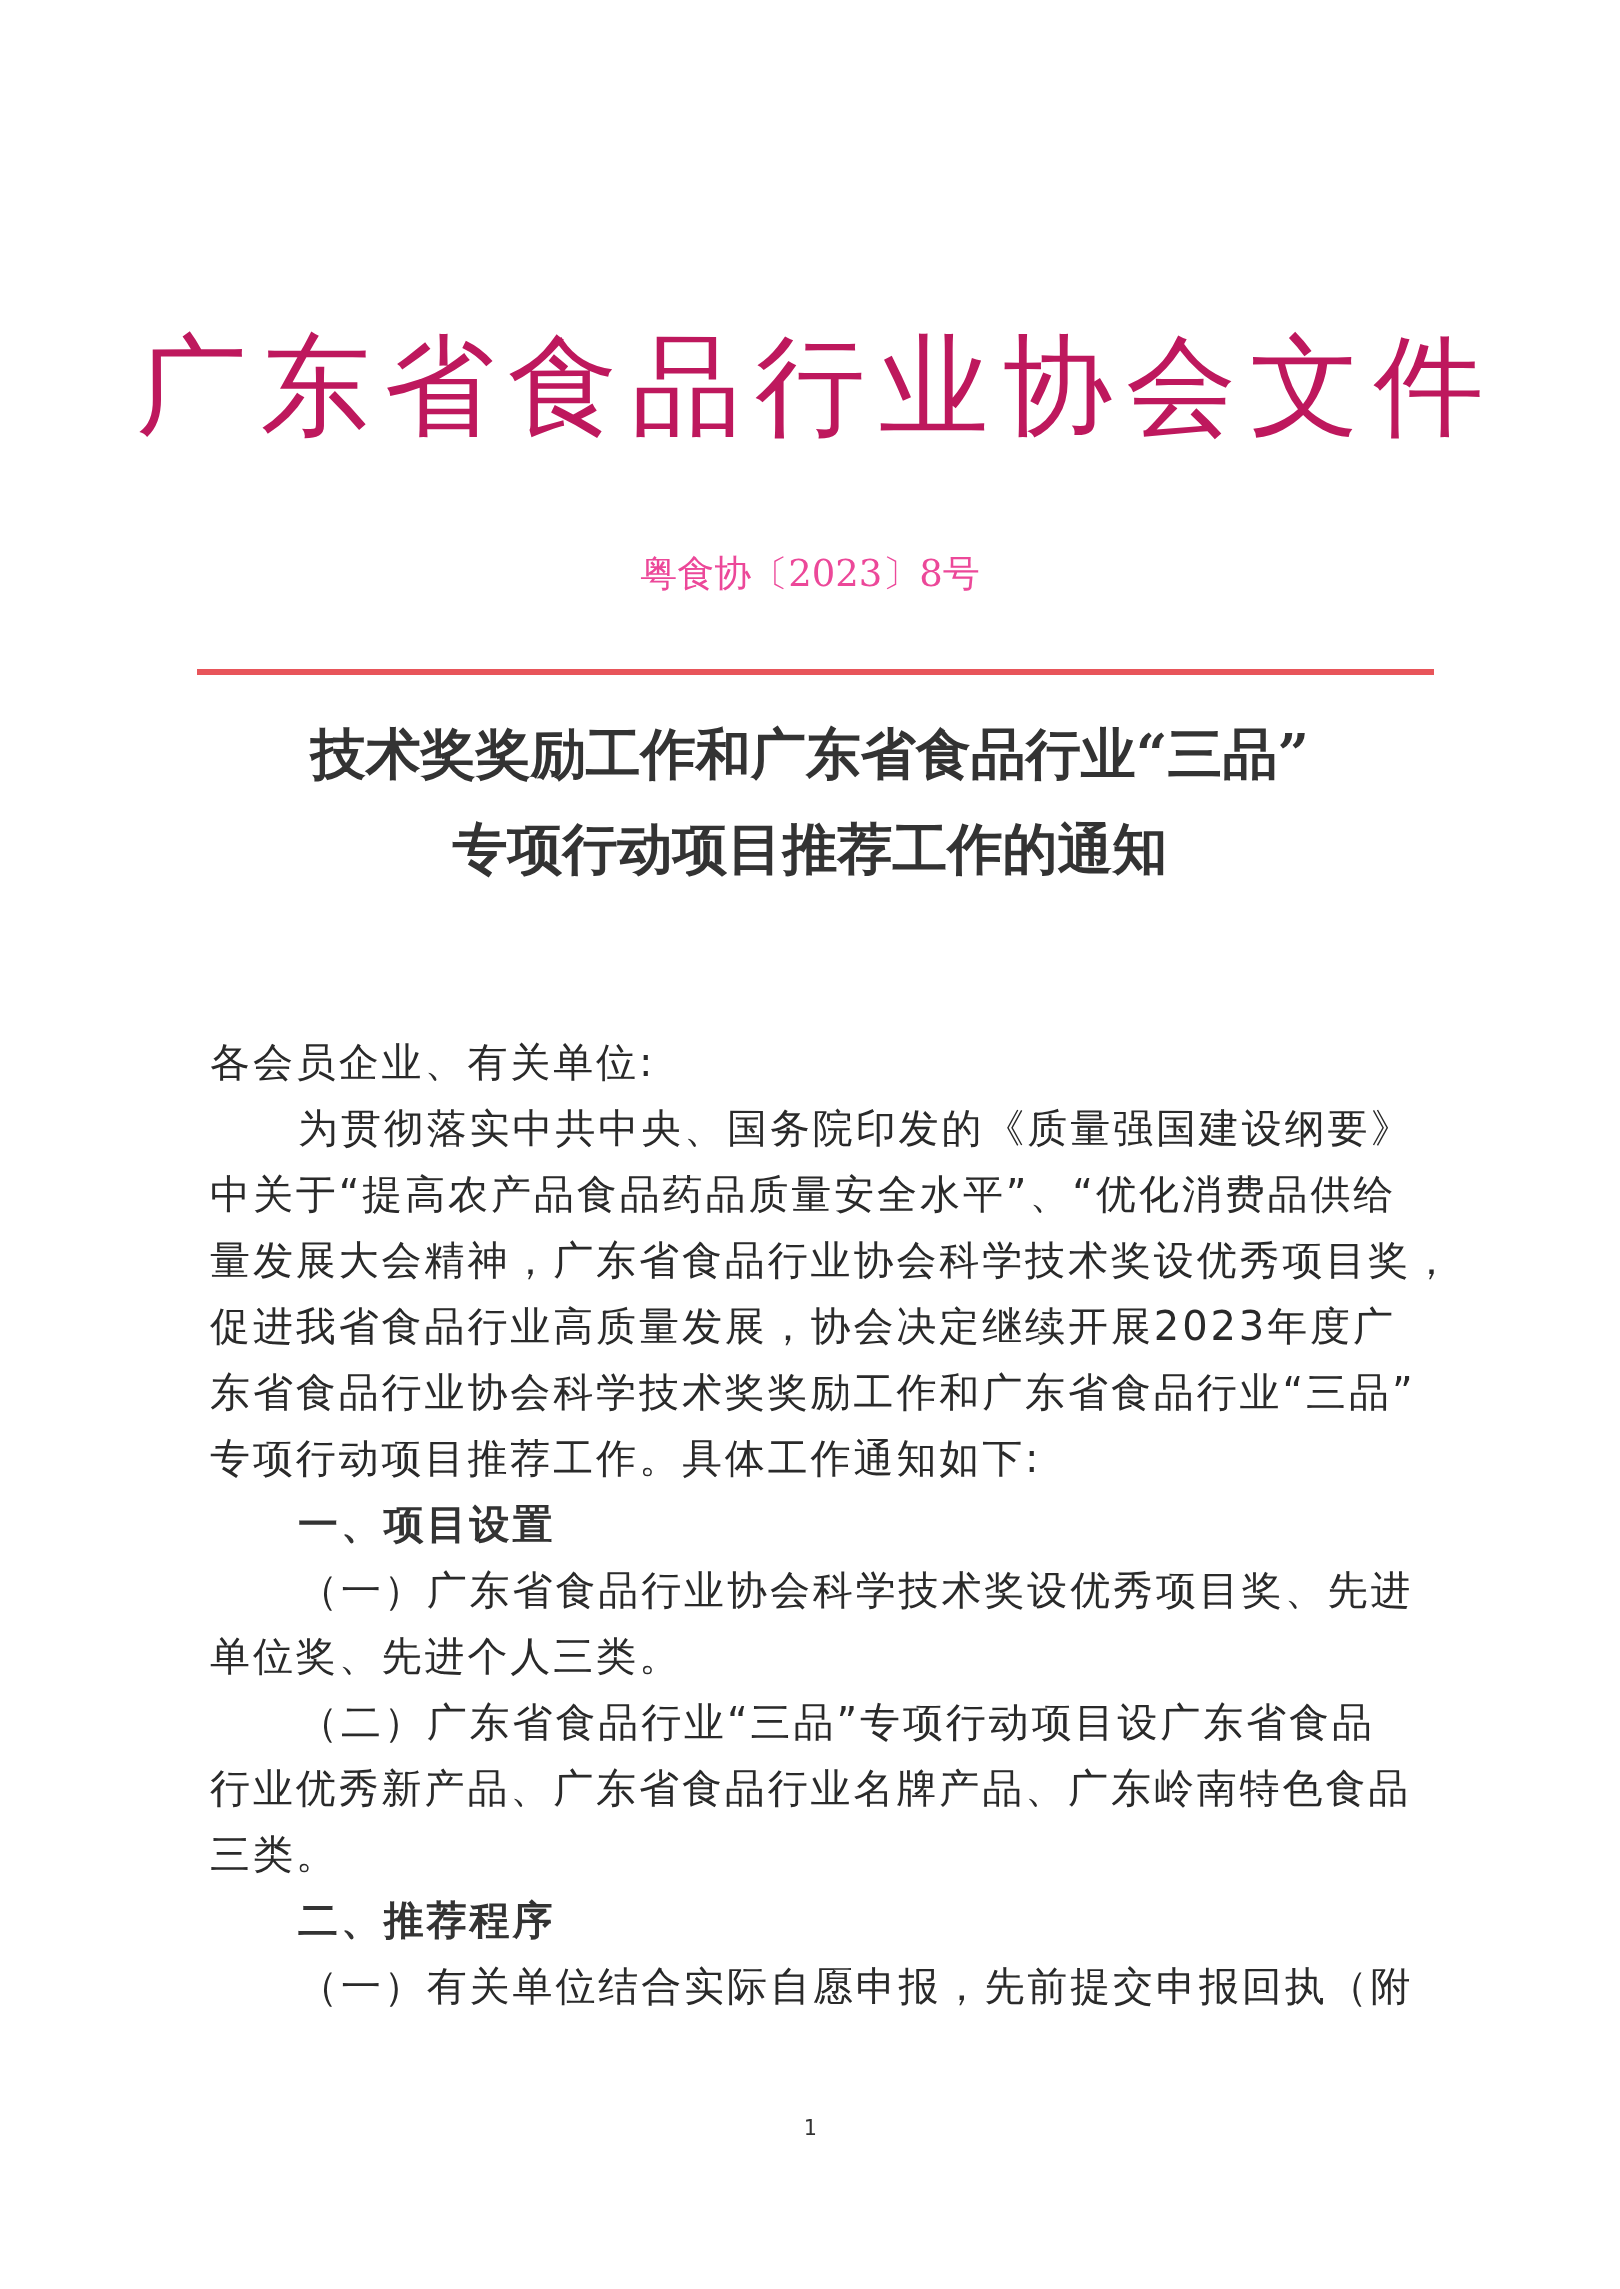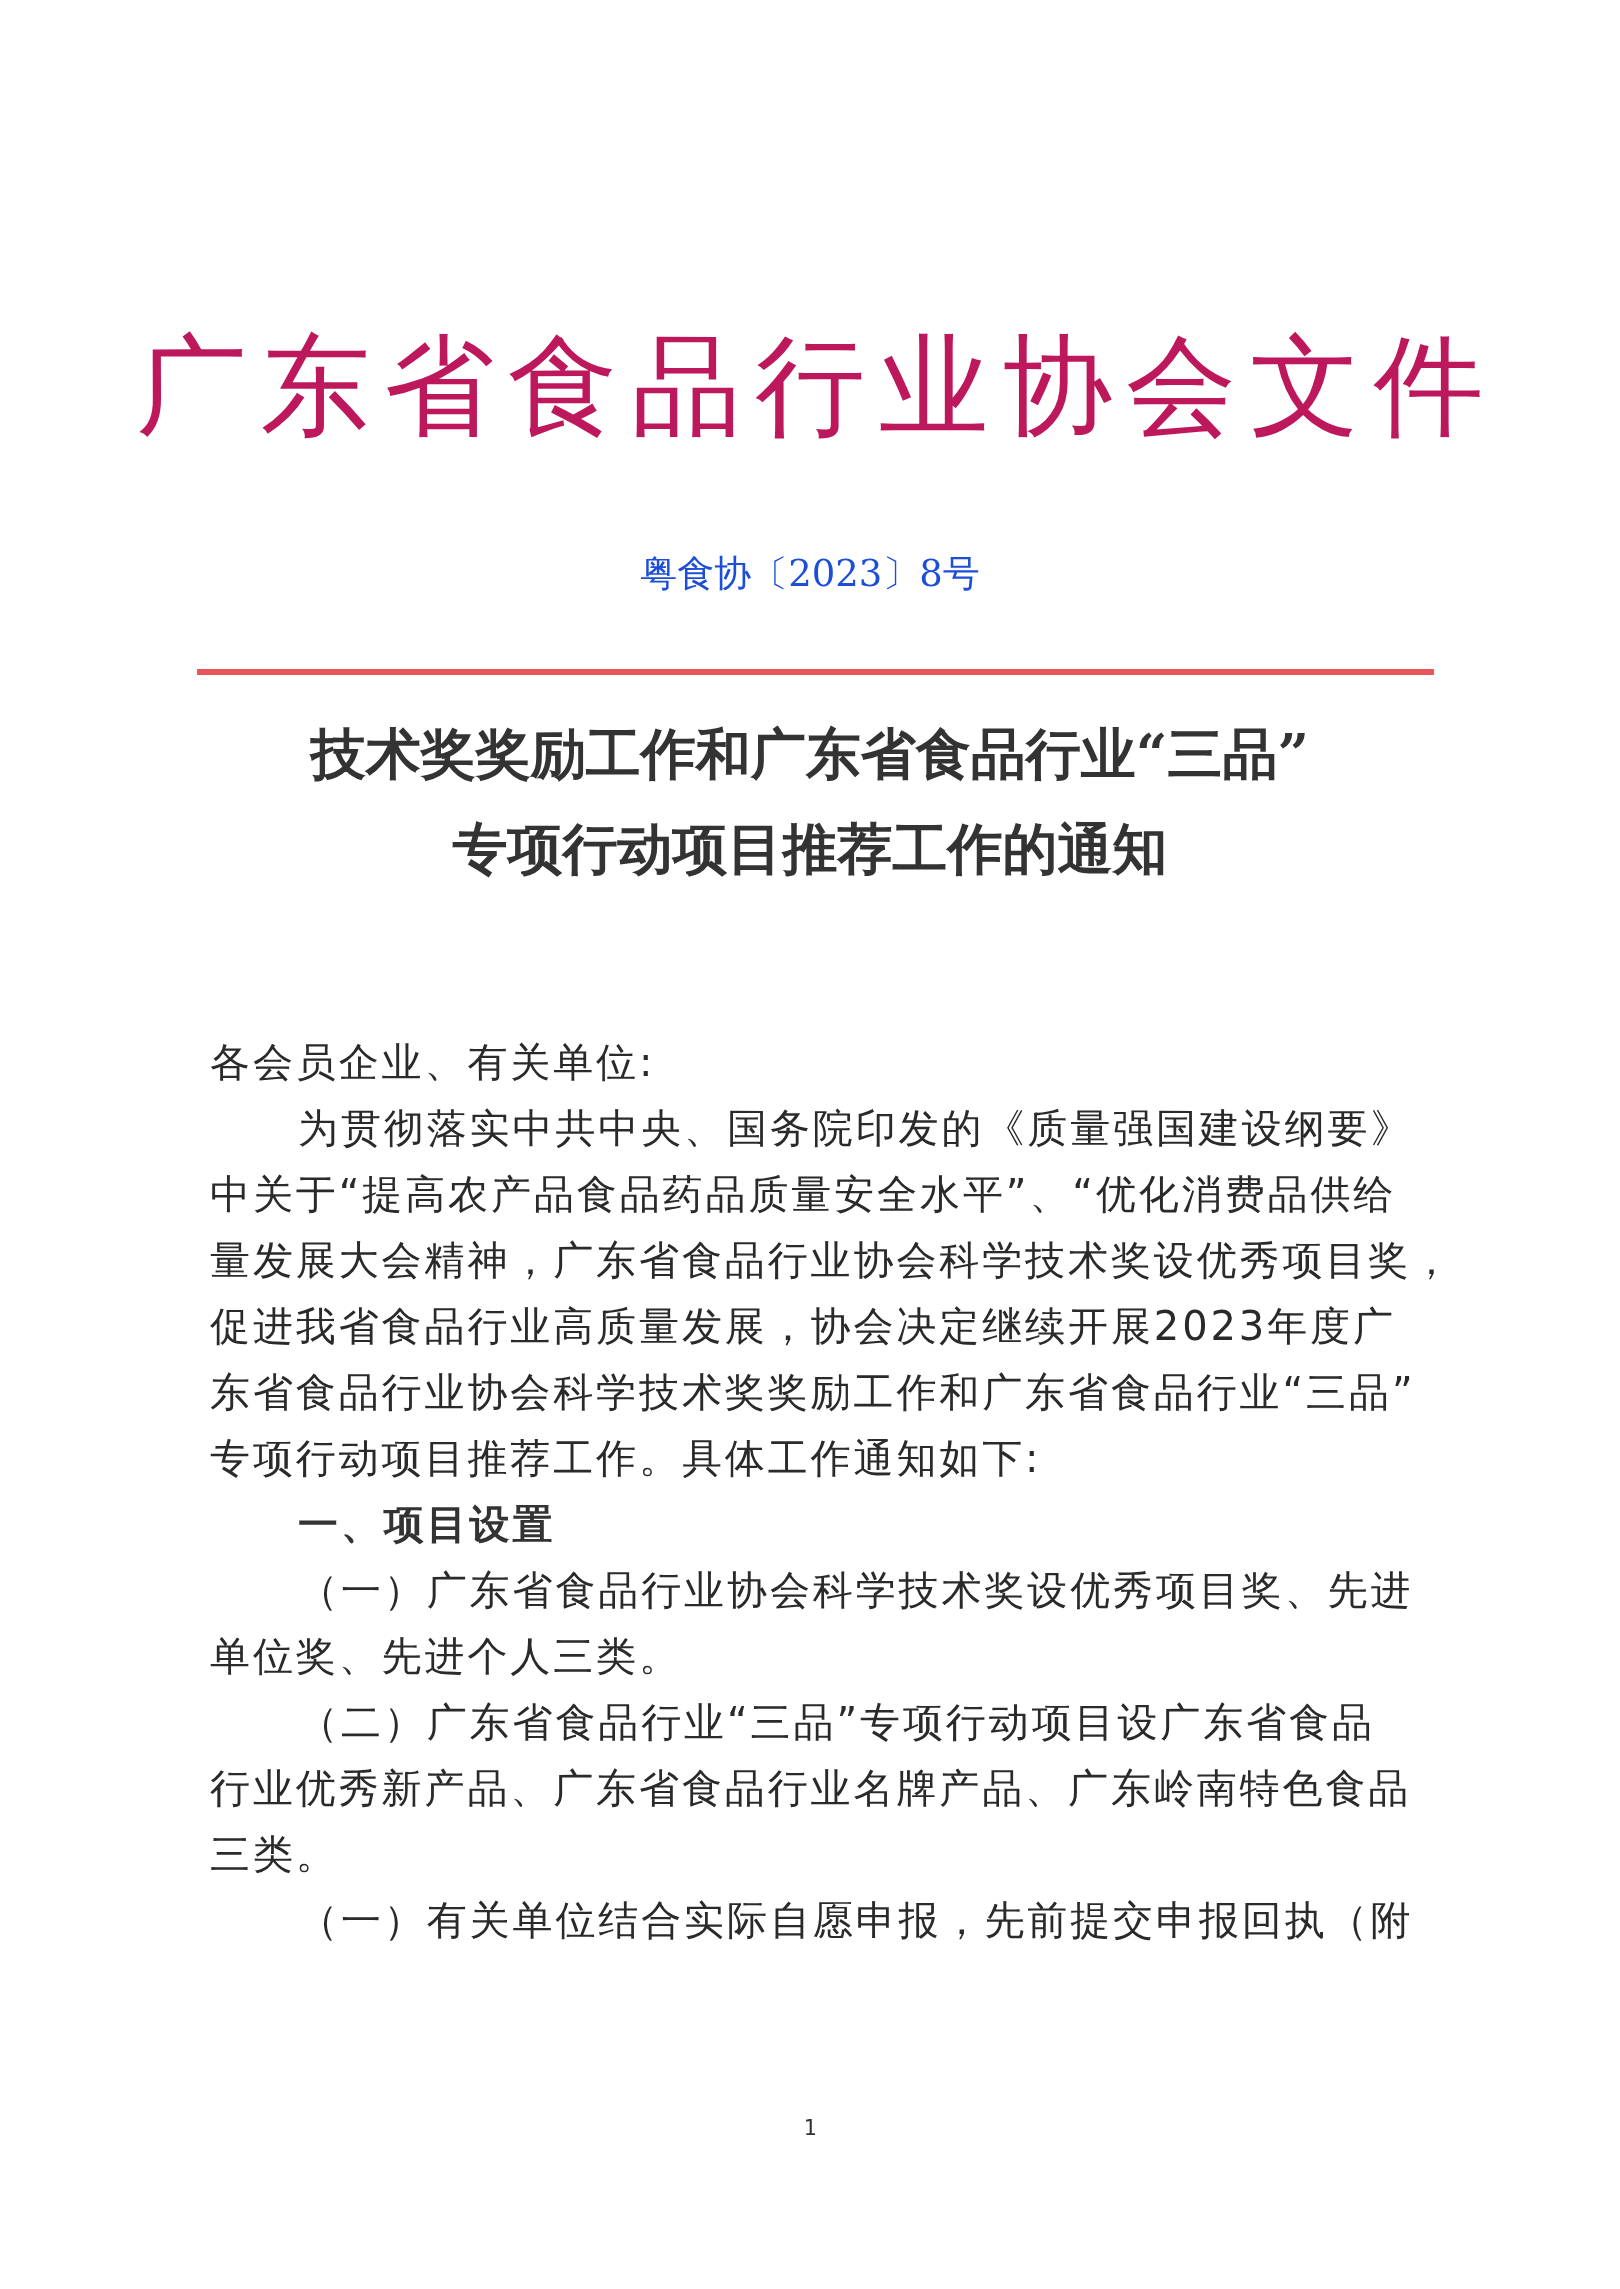--- a/index.html
+++ b/index.html
@@ -38,21 +38,21 @@
     box-sizing: border-box;
   }
   .doc-number {
     position: absolute;
     left: 0;
     width: 1620px;
     top: 549px;
     text-align: center;
     font-size: 37px;
     line-height: 49px;
-    color: #1d4ed8;
+    color: #ec4899;
   }
   .red-rule {
     position: absolute;
     left: 197px;
     top: 669px;
     width: 1237px;
     height: 5.9px;
     background: #e8555a;
   }
   .title {
@@ -132,19 +132,20 @@
     <div class="line">东省食品行业协会科学技术奖奖励工作和广东省食品行业“三品”</div>
     <div class="line">专项行动项目推荐工作。具体工作通知如下:</div>
 
     <div class="line heading heading-indent">一、项目设置</div>
     <div class="line indent">（一）广东省食品行业协会科学技术奖设优秀项目奖、先进</div>
     <div class="line">单位奖、先进个人三类。</div>
     <div class="line indent">（二）广东省食品行业“三品”专项行动项目设广东省食品</div>
     <div class="line">行业优秀新产品、广东省食品行业名牌产品、广东岭南特色食品</div>
     <div class="line">三类。</div>
 
+    <div class="line heading heading-indent">二、推荐程序</div>
     <div class="line indent">（一）有关单位结合实际自愿申报，先前提交申报回执（附</div>
   </div>
 
   <div class="page-number">1</div>
 
 </div>
 
 
 </body></html>

